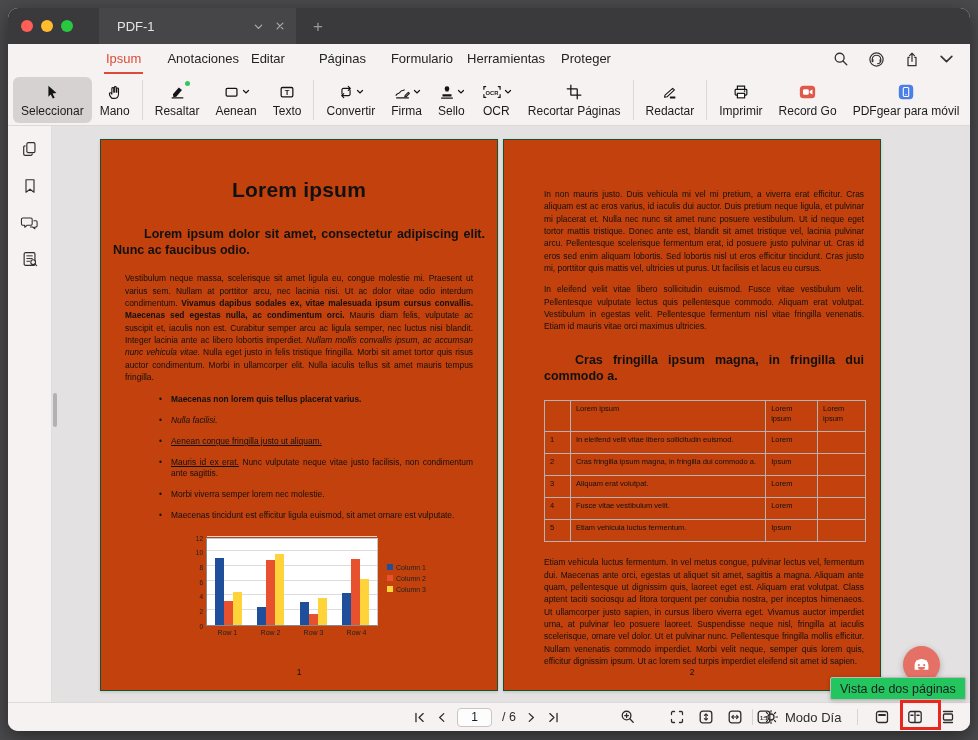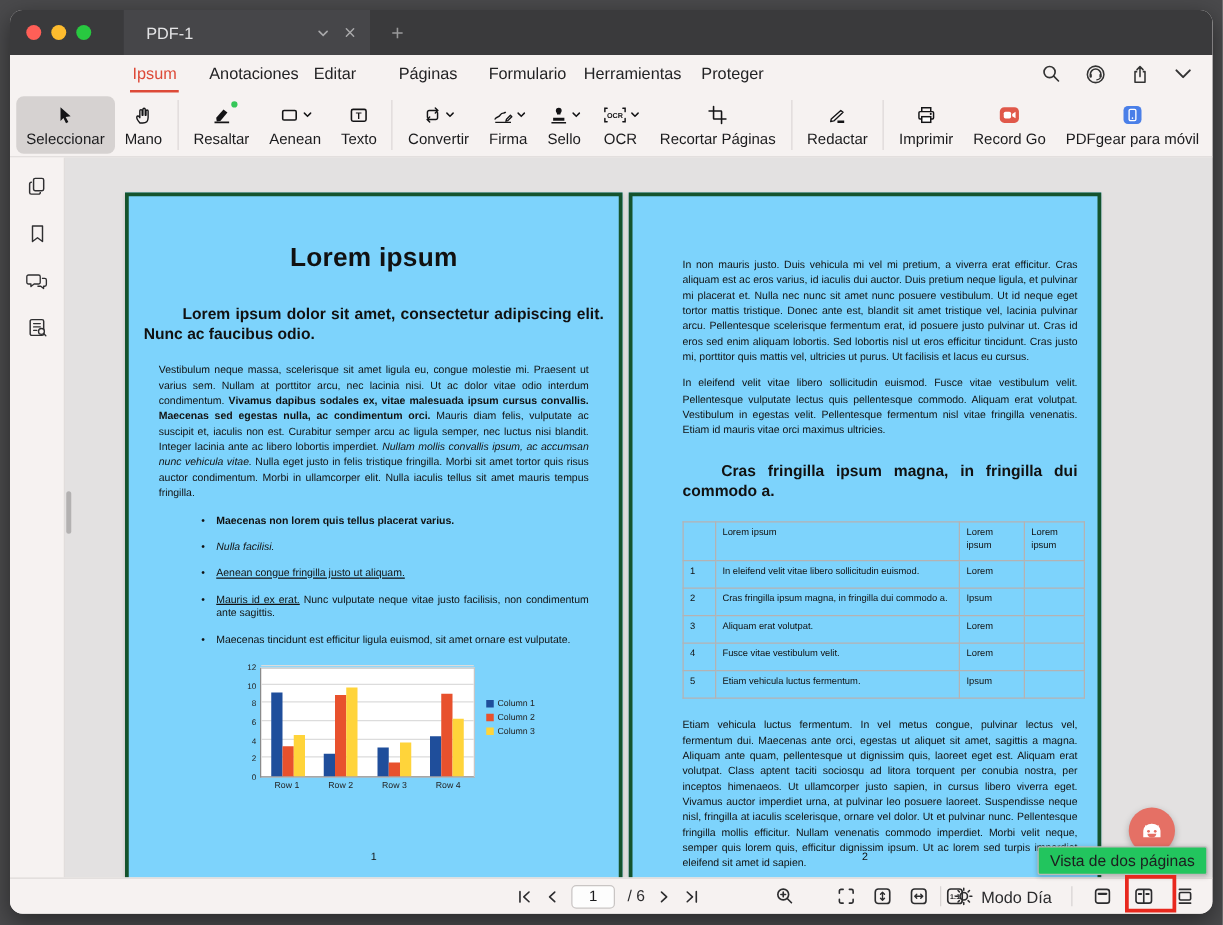--- a/index.html
+++ b/index.html
@@ -38,21 +38,21 @@
   .tbtn svg { display:block; }
   .tdiv { width:1px; height:40px; background:#ddd8d7; margin:0 4px; flex:0 0 auto; }
   .greendot { position:absolute; right:-4px; top:-1px; width:5px; height:5px; border-radius:50%; background:#35c759; }
 
   
   .main { flex:1; display:flex; min-height:0; }
   .appside { width:44px; background:#f6f2f1; border-right:1px solid #e1dddc; display:flex; flex-direction:column; align-items:center; padding-top:14px; gap:15px; color:#2f2f31; flex:0 0 auto; }
   .docarea { flex:1; background:#e3e1e1; position:relative; overflow:hidden; }
   .scroll-thumb { position:absolute; left:1px; top:267px; width:4px; height:34px; background:#b3b1b1; border-radius:2px; }
 
-  .page { position:absolute; top:28px; height:552px; background:#7dd3fc; border:3px solid #14532d;
+  .page { position:absolute; top:13px; height:552px; background:#c2410c; border:1px solid #14532d;
           box-shadow:0 1px 3px rgba(0,0,0,.15); color:#111; }
   .page1 { left:48px; width:398px; }
   .page2 { left:451px; width:378px; }
 
   .p1-title { margin-top:38px; text-align:center; font-size:21px; font-weight:bold; letter-spacing:.2px; }
   .p1-sub { margin:25px 12px 0; font-size:12.5px; font-weight:bold; text-align:justify; text-indent:31px; line-height:1.25; }
   .body-txt { font-size:8.4px; line-height:1.47; text-align:justify; }
   .p1-para1 { margin:14px 24px 0; }
   .p1-para2 { margin:9px 24px 0; }
   .rich b { font-weight:bold; } .rich i { font-style:italic; } .rich u { text-decoration:underline; }
@@ -370,20 +370,21 @@
 
       <div class="page page1">
         <div class="p1-title">Lorem ipsum</div>
         <div class="p1-sub">Lorem ipsum dolor sit amet, consectetur adipiscing elit. Nunc ac faucibus odio.</div>
         <div class="body-txt p1-para1 rich">Vestibulum neque massa, scelerisque sit amet ligula eu, congue molestie mi. Praesent ut varius sem. Nullam at porttitor arcu, nec lacinia nisi. Ut ac dolor vitae odio interdum condimentum. <b>Vivamus dapibus sodales ex, vitae malesuada ipsum cursus convallis. Maecenas sed egestas nulla, ac condimentum orci.</b> Mauris diam felis, vulputate ac suscipit et, iaculis non est. Curabitur semper arcu ac ligula semper, nec luctus nisi blandit. Integer lacinia ante ac libero lobortis imperdiet. <i>Nullam mollis convallis ipsum, ac accumsan nunc vehicula vitae.</i> Nulla eget justo in felis tristique fringilla. Morbi sit amet tortor quis risus auctor condimentum. Morbi in ullamcorper elit. Nulla iaculis tellus sit amet mauris tempus fringilla.</div>
         <ul class="p1-list rich">
             <li><b>Maecenas non lorem quis tellus placerat varius.</b></li>
             <li><i>Nulla facilisi.</i></li>
             <li><u>Aenean congue fringilla justo ut aliquam. </u></li>
             <li><u>Mauris id ex erat.</u> Nunc vulputate neque vitae justo facilisis, non condimentum ante sagittis.</li>
+            <li>Morbi viverra semper lorem nec molestie.</li>
             <li>Maecenas tincidunt est efficitur ligula euismod, sit amet ornare est vulputate.</li>
           </ul>
 
         <div class="chart-block">
           <div class="chart-y" id="chartY">
               <span style="bottom: -4px;">0</span>
               <span style="bottom: 10.6667px;">2</span>
               <span style="bottom: 25.3333px;">4</span>
               <span style="bottom: 40px;">6</span>
               <span style="bottom: 54.6667px;">8</span>

